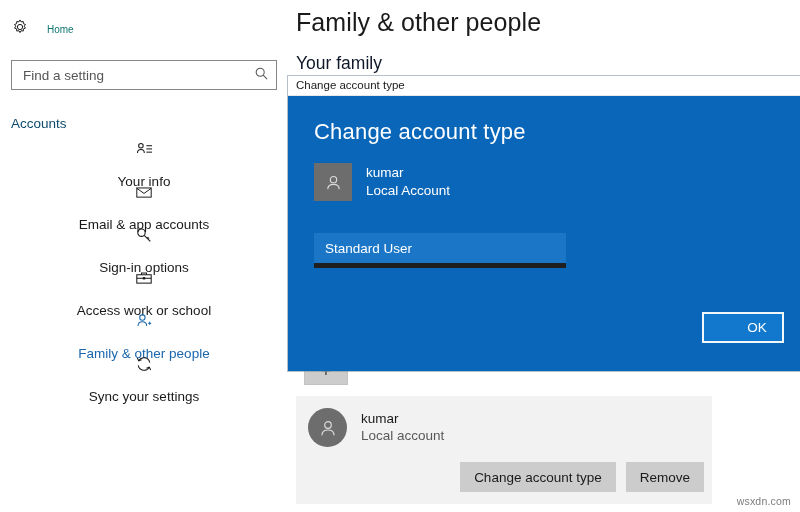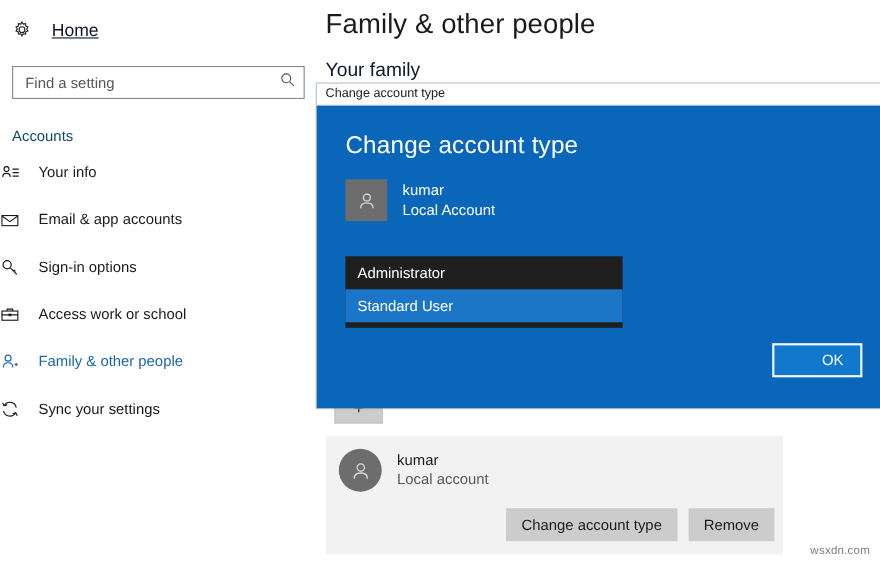--- a/index.html
+++ b/index.html
@@ -30,23 +30,22 @@
 
   .home-row {
     display: flex;
     align-items: center;
     gap: 18px;
     height: 38px;
     padding-left: 11px;
     margin-top: 10px;
   }
   .home-row .label {
-    font-size: 16px;
-    color: #0f172a;
-    text-decoration: underline;
+    font-size: 10px;
+    color: #0f766e;
   }
 
   .search-wrap {
     margin: 12px 11px 0 11px;
     height: 30px;
     border: 1px solid #878787;
     background: #ffffff;
     display: flex;
     align-items: center;
     padding: 0 7px 0 11px;
@@ -73,20 +72,21 @@
 
   .nav-item {
     display: flex;
     align-items: center;
     gap: 17px;
     height: 34px;
     font-size: 13.5px;
     color: #1a1a1a;
     margin-top: 9px;
     cursor: default;
+    flex-direction: column;
   }
   .nav-item .nav-label { line-height: 1; }
   .nav-item.selected { color: #1866ad; }
   .nav-item .ico {
     width: 18px; height: 18px;
     display: flex; align-items: center; justify-content: center;
     flex: 0 0 18px;
   }
 
   
@@ -412,21 +412,20 @@
           <path d="M5 18.2 c0-3.4 2.6-5.2 6-5.2 s6 1.8 6 5.2"></path>
         </svg>
       </span>
       <span class="dlg-names">
         <span class="dlg-name">kumar</span>
         <span class="dlg-sub">Local Account</span>
       </span>
     </div>
 
     <div id="dropdown">
-      <div class="dd-item">Administrator</div>
       <div class="dd-item hovered">Standard User</div>
     </div>
 
     <button id="ok-btn">OK</button>
   </div>
 </div>
 
 <div id="watermark">wsxdn.com</div>
 
 </body></html>

